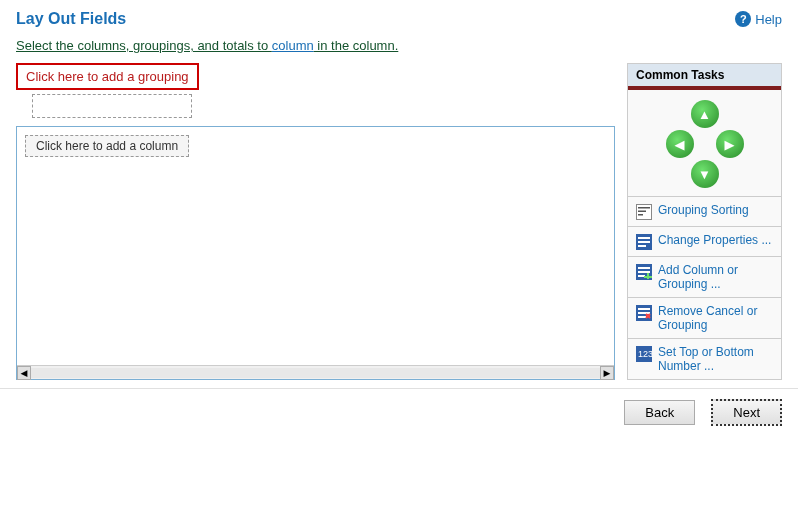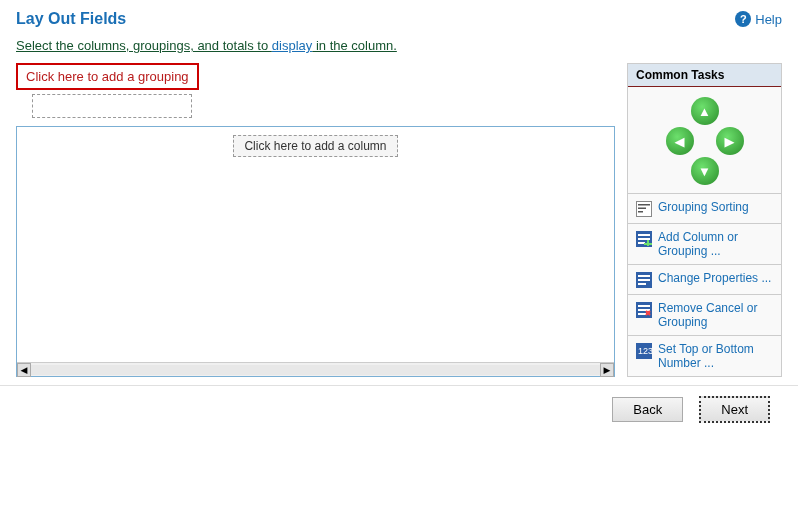--- a/index.html
+++ b/index.html
@@ -116,21 +116,20 @@
       flex: 1;
       background: #fff;
       position: relative;
       display: flex;
       flex-direction: column;
     }
 
     .column-area-inner {
       flex: 1;
       position: relative;
-      text-align: center;
     }
 
     .column-click-btn {
       border: 1px dashed #999;
       padding: 3px 10px;
       background: #f5f5f5;
       font-size: 12px;
       color: #333;
       cursor: pointer;
       margin: 8px;
@@ -183,21 +182,21 @@
     .common-tasks-box {
       border: 1px solid #ccc;
       background: #f9f9f9;
     }
 
     .common-tasks-title {
       background: #dce6f0;
       padding: 4px 8px;
       font-weight: bold;
       font-size: 12px;
-      border-bottom: 1px solid #7f1d1d;
+      border-bottom: 4px solid #7f1d1d;
     }
 
     
     .arrow-nav {
       display: flex;
       flex-direction: column;
       align-items: center;
       padding: 10px 0 8px 0;
       gap: 2px;
       border-bottom: 1px solid #ccc;
@@ -306,21 +305,21 @@
       color: white;
       font-size: 8px;
       border-radius: 2px;
     }
 
     
     .footer {
       display: flex;
       justify-content: flex-end;
       align-items: center;
-      padding: 10px 28px;
+      padding: 10px 16px;
       gap: 8px;
       border-top: 1px solid #e0e0e0;
       margin-top: 8px;
     }
 
     .btn {
       padding: 4px 20px;
       font-size: 13px;
       cursor: pointer;
       border: 1px solid #aaa;
@@ -342,21 +341,21 @@
 
   <div class="header">
     <span class="page-title">Lay Out Fields</span>
     <a class="help-link">
       <span class="help-icon-circle">?</span>
       <span>Help</span>
     </a>
   </div>
 
   <div class="description">
-    <span>Select the columns, groupings, and totals to </span><span style="color:#1a6fb5;text-decoration:underline;cursor:pointer;">display</span><span> in the column.</span>
+    <span>Select the columns, groupings, and totals to </span><span style="color:#1a6fb5;text-decoration:underline;cursor:pointer;">column</span><span> in the column.</span>
   </div>
 
   <div class="main-content">
 
     <div class="left-panel">
 
       <div class="grouping-area">
         <div class="grouping-box">Click here to add a grouping</div>
         <div class="grouping-placeholder"></div>
       </div>
@@ -394,20 +393,32 @@
 
         <div class="task-item">
           <div class="task-icon task-icon-sort">
             <svg width="14" height="14" viewBox="0 0 14 14">
               <rect x="1" y="2" width="12" height="1.5" fill="#555"></rect>
               <rect x="1" y="5.5" width="8" height="1.5" fill="#555"></rect>
               <rect x="1" y="9" width="5" height="1.5" fill="#555"></rect>
             </svg>
           </div>
           <span>Grouping Sorting</span>
+        </div>
+
+        <div class="task-item">
+          <div class="task-icon task-icon-change">
+            <svg width="16" height="16" viewBox="0 0 16 16">
+              <rect x="0" y="0" width="16" height="16" fill="#3060a8"></rect>
+              <rect x="2" y="3" width="12" height="2" fill="white"></rect>
+              <rect x="2" y="7" width="12" height="2" fill="white"></rect>
+              <rect x="2" y="11" width="8" height="2" fill="white"></rect>
+            </svg>
+          </div>
+          <span>Change Properties ...</span>
         </div>
 
         <div class="task-item">
           <div class="task-icon task-icon-add">
             <svg width="16" height="16" viewBox="0 0 16 16">
               <rect x="0" y="0" width="16" height="16" fill="#3060a8"></rect>
               <rect x="2" y="3" width="12" height="2" fill="white"></rect>
               <rect x="2" y="7" width="12" height="2" fill="white"></rect>
               <rect x="2" y="11" width="7" height="2" fill="white"></rect>
               <rect x="11" y="9" width="2" height="6" fill="#6de06d"></rect>
@@ -417,32 +428,20 @@
           <span>Add Column or Grouping ...</span>
         </div>
 
         <div class="task-item">
           <div class="task-icon task-icon-change">
             <svg width="16" height="16" viewBox="0 0 16 16">
               <rect x="0" y="0" width="16" height="16" fill="#3060a8"></rect>
               <rect x="2" y="3" width="12" height="2" fill="white"></rect>
               <rect x="2" y="7" width="12" height="2" fill="white"></rect>
               <rect x="2" y="11" width="8" height="2" fill="white"></rect>
-            </svg>
-          </div>
-          <span>Change Properties ...</span>
-        </div>
-
-        <div class="task-item">
-          <div class="task-icon task-icon-change">
-            <svg width="16" height="16" viewBox="0 0 16 16">
-              <rect x="0" y="0" width="16" height="16" fill="#3060a8"></rect>
-              <rect x="2" y="3" width="12" height="2" fill="white"></rect>
-              <rect x="2" y="7" width="12" height="2" fill="white"></rect>
-              <rect x="2" y="11" width="8" height="2" fill="white"></rect>
               <line x1="10" y1="9" x2="14" y2="13" stroke="#ff4444" stroke-width="2"></line>
               <line x1="14" y1="9" x2="10" y2="13" stroke="#ff4444" stroke-width="2"></line>
             </svg>
           </div>
           <span>Remove Cancel or Grouping</span>
         </div>
 
         <div class="task-item">
           <div class="task-icon task-icon-top">
             <svg width="16" height="16" viewBox="0 0 16 16">

